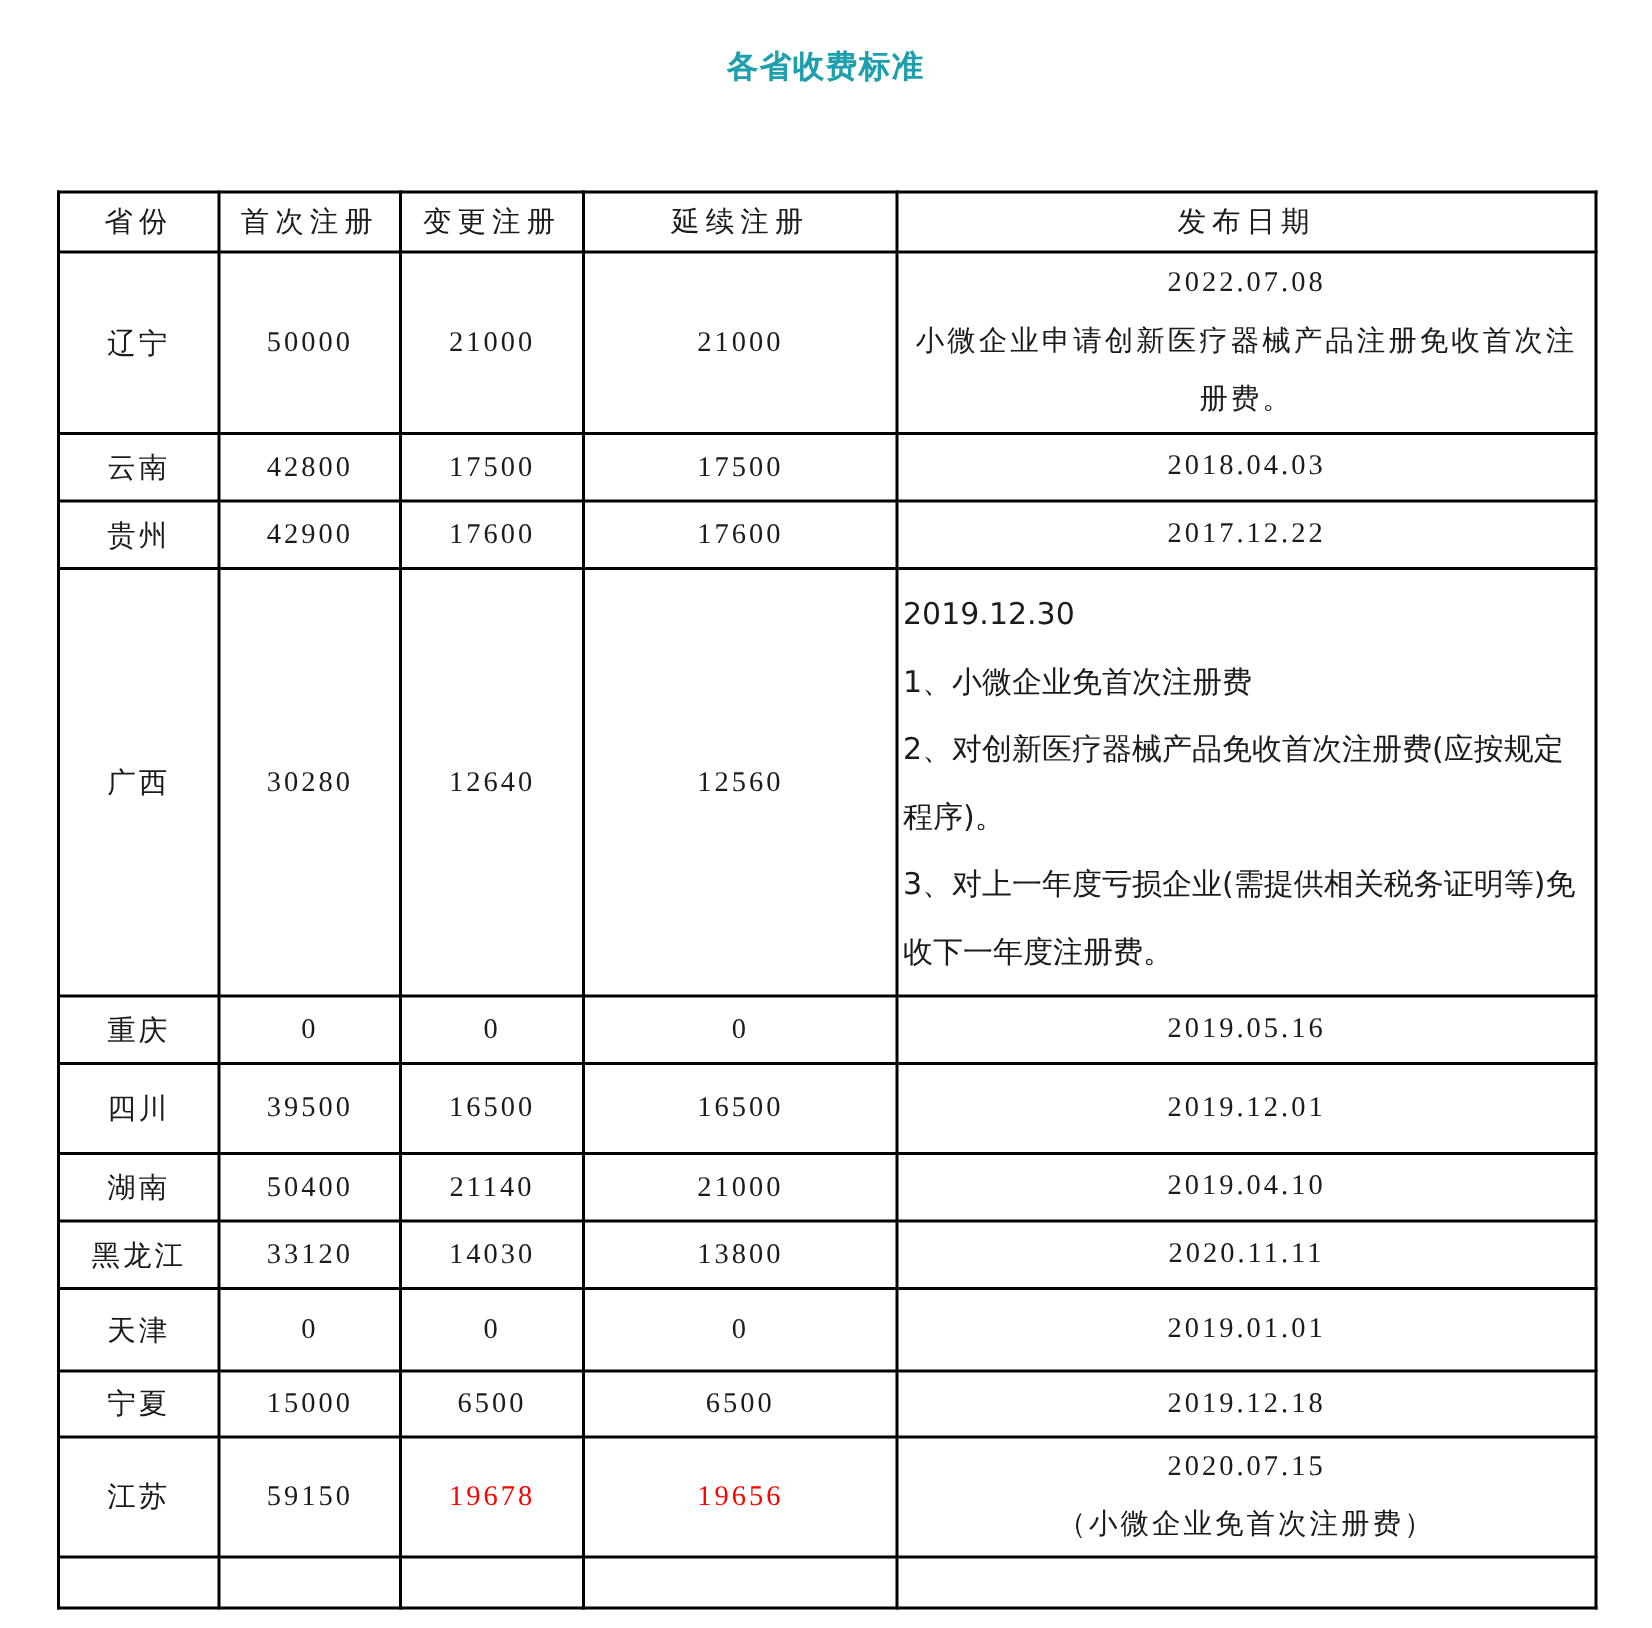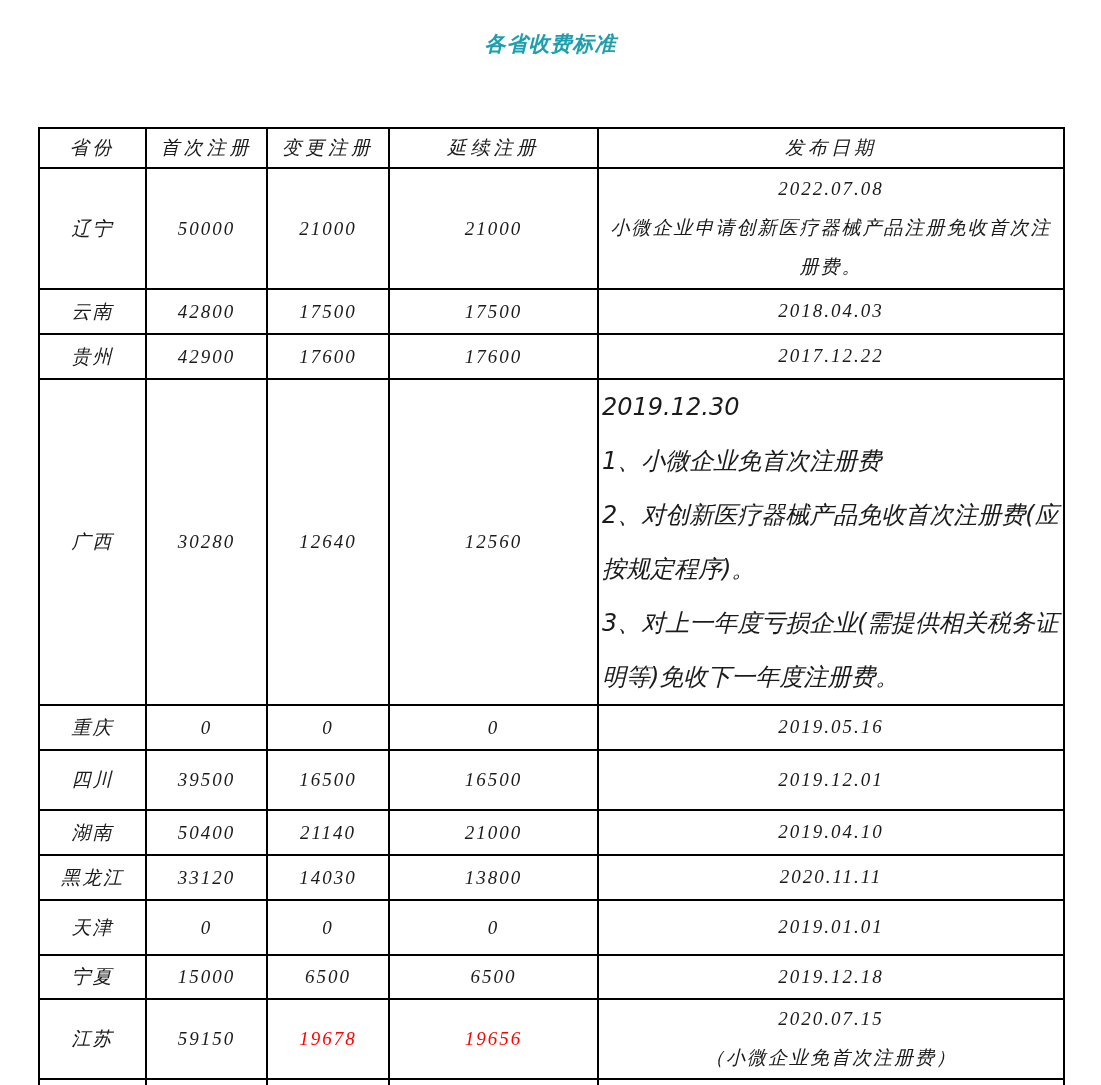--- a/index.html
+++ b/index.html
@@ -11,21 +11,20 @@
   *{box-sizing:border-box;}
   html,body{margin:0;padding:0;background:#ffffff;}
   .page{
     position:relative;
     width:1101px;
     height:1085px;
     background:#ffffff;
     overflow:hidden;
     font-family:"Liberation Serif","DejaVu Serif",serif;
     color:var(--text-color);
-    font-style:italic;
   }
   .page-title{
     position:absolute;
     top:30px;
     left:0;
     width:100%;
     text-align:center;
     font-family:"DejaVu Sans","Liberation Sans",sans-serif;
     font-weight:bold;
     font-size:21px;
@@ -56,21 +55,21 @@
     overflow:hidden;
   }
   .fee-table th{letter-spacing:4px;}
   .fee-table td.cell-date{
     line-height:2.05;
     white-space:pre-line;
   }
   .fee-table td.cell-date.sans-left{
     font-family:"DejaVu Sans","Liberation Sans",sans-serif;
     text-align:left;
-    font-size:24px;
+    font-size:20px;
     letter-spacing:0;
     line-height:2.25;
     padding-left:3px;
   }
   .fee-table td.red{color:var(--red);}
   thead tr{height:40px;}
   tbody tr:nth-child(1){height:121px;}
   tbody tr:nth-child(2){height:45px;}
   tbody tr:nth-child(3){height:45px;}
   tbody tr:nth-child(4){height:285px;}

